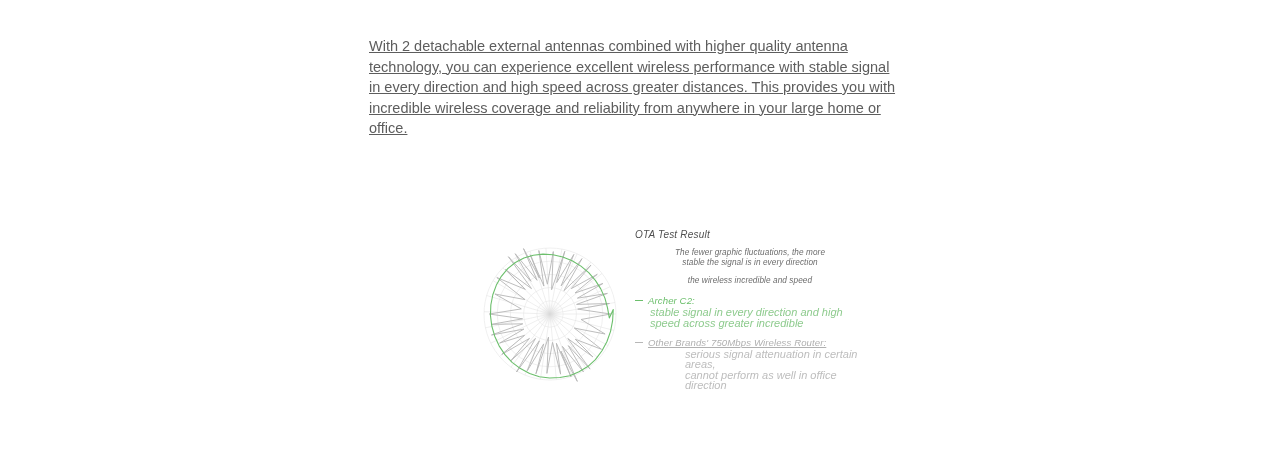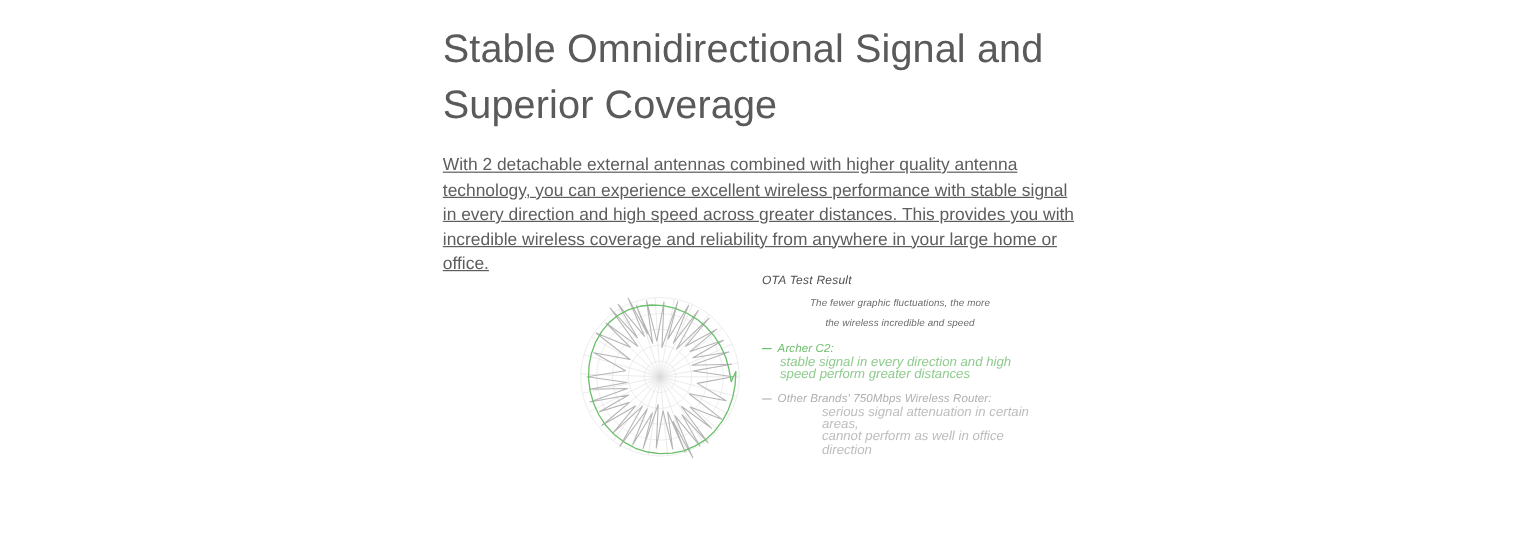--- a/index.html
+++ b/index.html
@@ -108,39 +108,38 @@
   .legend-dash.gray { border-top-color: #b7b7b7; }
   .legend-title {
     display: block;
     font-family: "Liberation Sans", sans-serif;
     font-size: 9.6px;
     font-style: italic;
     line-height: 12px;
     color: #6cbf6c;
     letter-spacing: 0.1px;
   }
-  .legend-title.gray { color: #b0b0b0; }
+  .legend-title.gray { color: #b0b0b0; text-decoration: underline; }
   .legend-desc {
     display: block;
     font-family: "Liberation Sans", sans-serif;
     font-size: 11px;
     font-style: italic;
     line-height: 10.4px;
     color: #8ecb8e;
     padding-left: 2px;
   }
   .legend-desc.gray { color: #bdbdbd; margin-left: 35px; }
 </style>
 </head>
 <body>
 
 <div class="page">
 
   <div class="content">
-    <h1 class="headline">Stable Omnidirectional Signal and Superior Coverage</h1>
     <p class="body-copy">With 2 detachable external antennas combined with higher quality antenna technology, you can experience excellent wireless performance with stable signal in every direction and high speed across greater distances. This provides you with incredible wireless coverage and reliability from anywhere in your large home or office.</p>
   </div>
 
   <div class="figure">
 
     <div class="polar-wrap">
       <svg width="146" height="156" viewBox="0 0 146 156">
         <defs>
           <radialGradient id="centerGlow" cx="50%" cy="50%" r="50%">
             <stop offset="0%" stop-color="#d8d8d8" stop-opacity="0.85"></stop>
@@ -195,31 +194,32 @@
           <path fill="none" stroke="#6cbf6c" stroke-width="1.1" stroke-linejoin="round" d="M 63.4 0.0 L 62.0 10.9 L 59.2 21.5 L 54.8 31.6 L 49.3 40.3 L 42.1 48.6 L 34.0 55.1 L 24.9 59.7 L 15.4 62.9 L 5.4 64.1 L -4.8 63.8 L -14.9 61.8 L -24.5 58.0 L -33.3 52.4 L -41.2 45.6 L -47.8 37.4 L -53.0 28.2 L -56.7 18.3 L -58.9 7.9 L -59.5 -2.6 L -58.4 -13.1 L -55.7 -23.2 L -51.5 -32.6 L -45.9 -41.0 L -39.0 -48.2 L -31.0 -53.8 L -22.1 -57.7 L -12.6 -59.8 L -2.8 -60.2 L 7.1 -58.9 L 16.7 -56.0 L 25.8 -51.5 L 34.2 -45.6 L 41.5 -38.5 L 47.6 -30.4 L 52.4 -21.5 L 55.9 -12.0 L 57.8 -2.1 L 58.9 8.1 Z" transform="rotate(-4)"></path>
         </g>
       </svg>
     </div>
 
     <div class="legend-block">
       <div class="ota-title">OTA Test Result</div>
 
       <div class="note">
         <span class="note-line">The fewer graphic fluctuations, the more</span>
+        <span class="note-line">stable the signal is in every direction</span>
       </div>
 
       <div class="note">
         <span class="note-line">the wireless incredible and  speed</span>
       </div>
 
       <div class="legend-entry">
         <span class="legend-dash"></span>
         <span class="legend-title">Archer C2:</span>
         <span class="legend-desc">stable signal in every direction and high</span>
-        <span class="legend-desc">speed perform greater distances</span>
+        <span class="legend-desc">speed across greater incredible</span>
       </div>
 
       <div class="legend-entry">
         <span class="legend-dash gray"></span>
         <span class="legend-title gray">Other Brands' 750Mbps Wireless Router:</span>
         <span class="legend-desc gray">serious signal attenuation in certain areas,</span>
         <span class="legend-desc gray">cannot perform as well in office direction</span>
       </div>
     </div>
 

